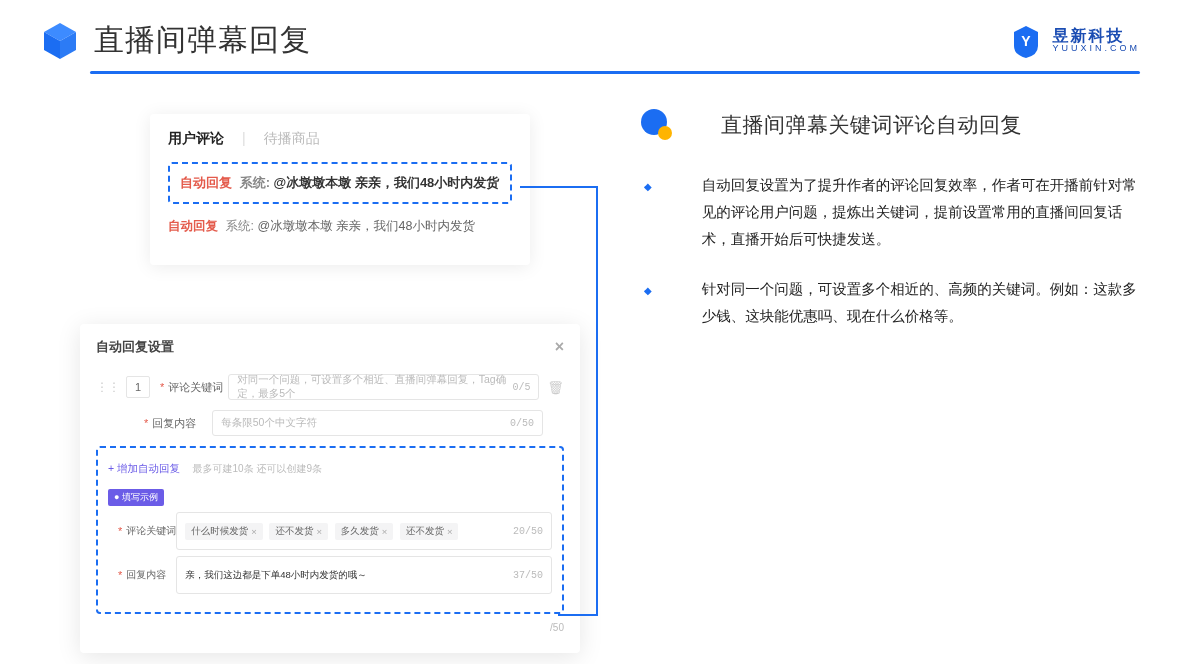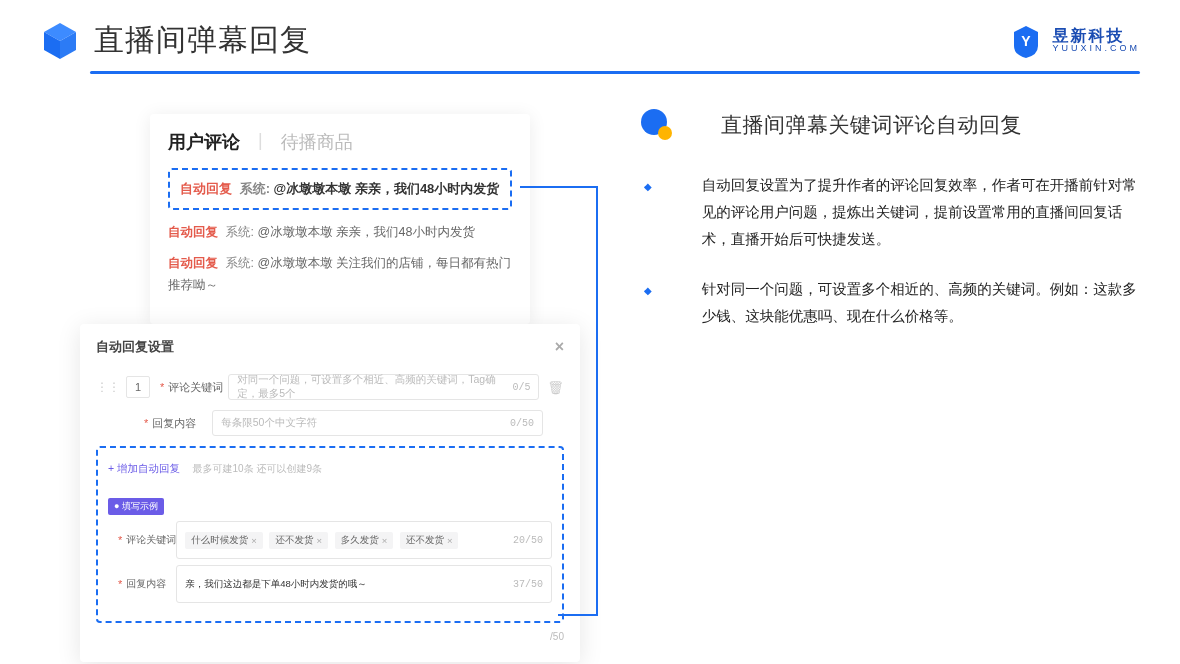--- a/index.html
+++ b/index.html
@@ -71,21 +71,21 @@
   left: 70px;
   width: 380px;
   background: #fff;
   box-shadow: 0 2px 18px rgba(0,0,0,0.08);
   border-radius: 4px;
   padding: 16px 18px 18px 18px;
 }
 .tabs {
   display: flex;
   gap: 18px;
-  font-size: 18px;
+  font-size: 14px;
   margin-bottom: 14px;
 }
 .tab-active { color: #222; font-weight: 600; }
 .tab-sep { color: #ddd; }
 .tab-inactive { color: #bbb; }
 .comment-row {
   font-size: 12.5px;
   line-height: 1.7;
   color: #666;
   margin-bottom: 10px;
@@ -270,61 +270,56 @@
           <span class="tag-auto">自动回复</span>
           <span class="sys">系统:</span>
           <span>@冰墩墩本墩 亲亲，我们48小时内发货</span>
         </div>
       </div>
       <div class="comment-row">
         <span class="tag-auto">自动回复</span>
         <span class="sys">系统:</span>
         <span>@冰墩墩本墩 亲亲，我们48小时内发货</span>
       </div>
-      <div class="comment-row">
-        <span class="tag-auto">自动回复</span>
-        <span class="sys">系统:</span>
-        <span>@冰墩墩本墩 关注我们的店铺，每日都有热门推荐呦～</span>
-      </div>
     </div>
 
     <div class="connector conn-h1"></div>
     <div class="connector conn-v1"></div>
     <div class="connector conn-h2"></div>
 
     <div class="settings-dialog">
       <div class="dialog-header">
         <span>自动回复设置</span>
         <span class="close-x">×</span>
       </div>
 
       <div class="form-line">
         <span class="drag-dots">⋮⋮</span>
         <div class="idx-box">1</div>
         <span class="req-star">*</span>
         <span class="form-label">评论关键词</span>
         <div class="form-input">
-          <span class="ph">对同一个问题，可设置多个相近、高频的关键词，Tag确定，最多5个</span>
+          <span class="ph">对同一个问题，可设置多个相近、直播间弹幕回复，Tag确定，最多5个</span>
           <span class="count">0/5</span>
         </div>
         <span class="trash-icon">🗑</span>
       </div>
 
       <div class="form-line" style="padding-left:48px;">
         <span class="req-star">*</span>
         <span class="form-label">回复内容</span>
         <div class="form-input">
           <span class="ph">每条限50个中文字符</span>
           <span class="count">0/50</span>
         </div>
         <span style="width:21px;"></span>
       </div>
 
       <div class="example-block">
-        <div style="margin-bottom:16px;">
+        <div style="margin-bottom:7px;">
           <span class="add-link">+ 增加自动回复</span>
           <span class="add-hint">最多可建10条 还可以创建9条</span>
         </div>
         <div>
           <span class="badge-example">● 填写示例</span>
         </div>
         <div class="form-line" style="padding-left:10px;">
           <span class="req-star">*</span>
           <span class="form-label">评论关键词</span>
           <div class="form-input">

